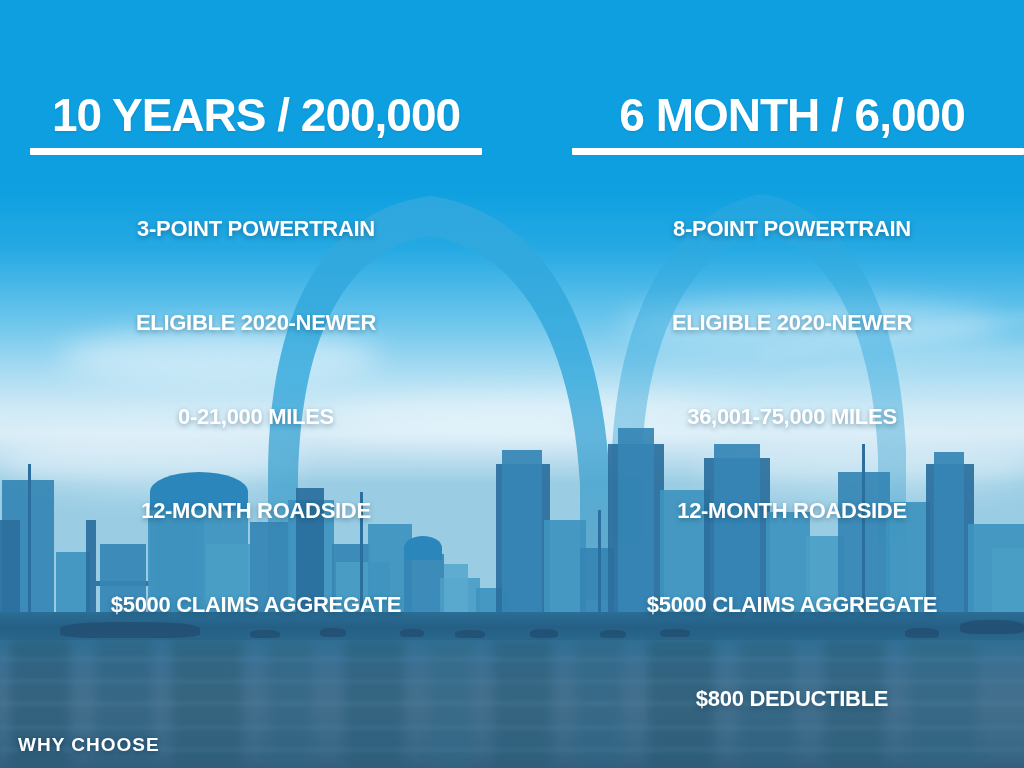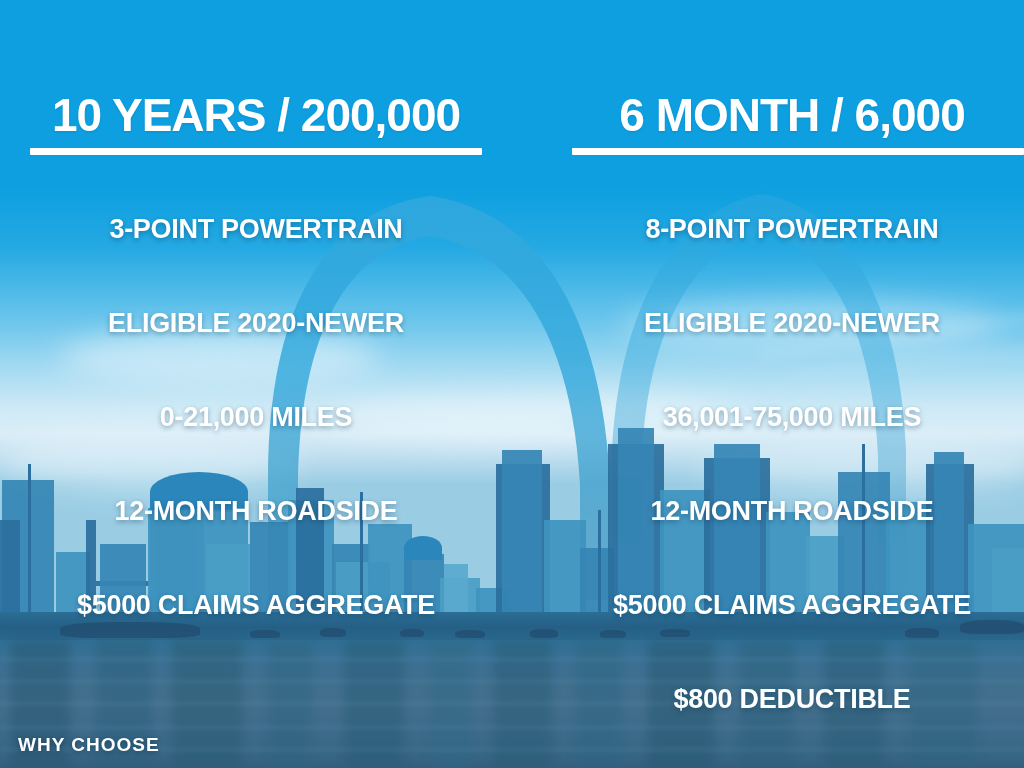--- a/index.html
+++ b/index.html
@@ -97,21 +97,21 @@
   }
   .col.right .rule{left:36px;width:452px;}
 
   .rows{position:absolute;top:182px;left:0;width:512px;}
   .row{
     height:94px;
     display:flex;align-items:center;justify-content:center;
     color:#ffffff;
     font-family:"Liberation Sans", sans-serif;
     font-weight:bold;
-    font-size:27px;
+    font-size:22px;
     letter-spacing:-.3px;
     white-space:nowrap;
     text-shadow:0 2px 5px rgba(10,50,80,.38);
   }
 
   .brand{
     position:absolute;left:18px;bottom:12px;
     display:flex;align-items:baseline;
     color:#ffffff;
     text-shadow:0 1px 4px rgba(8,40,70,.55);

